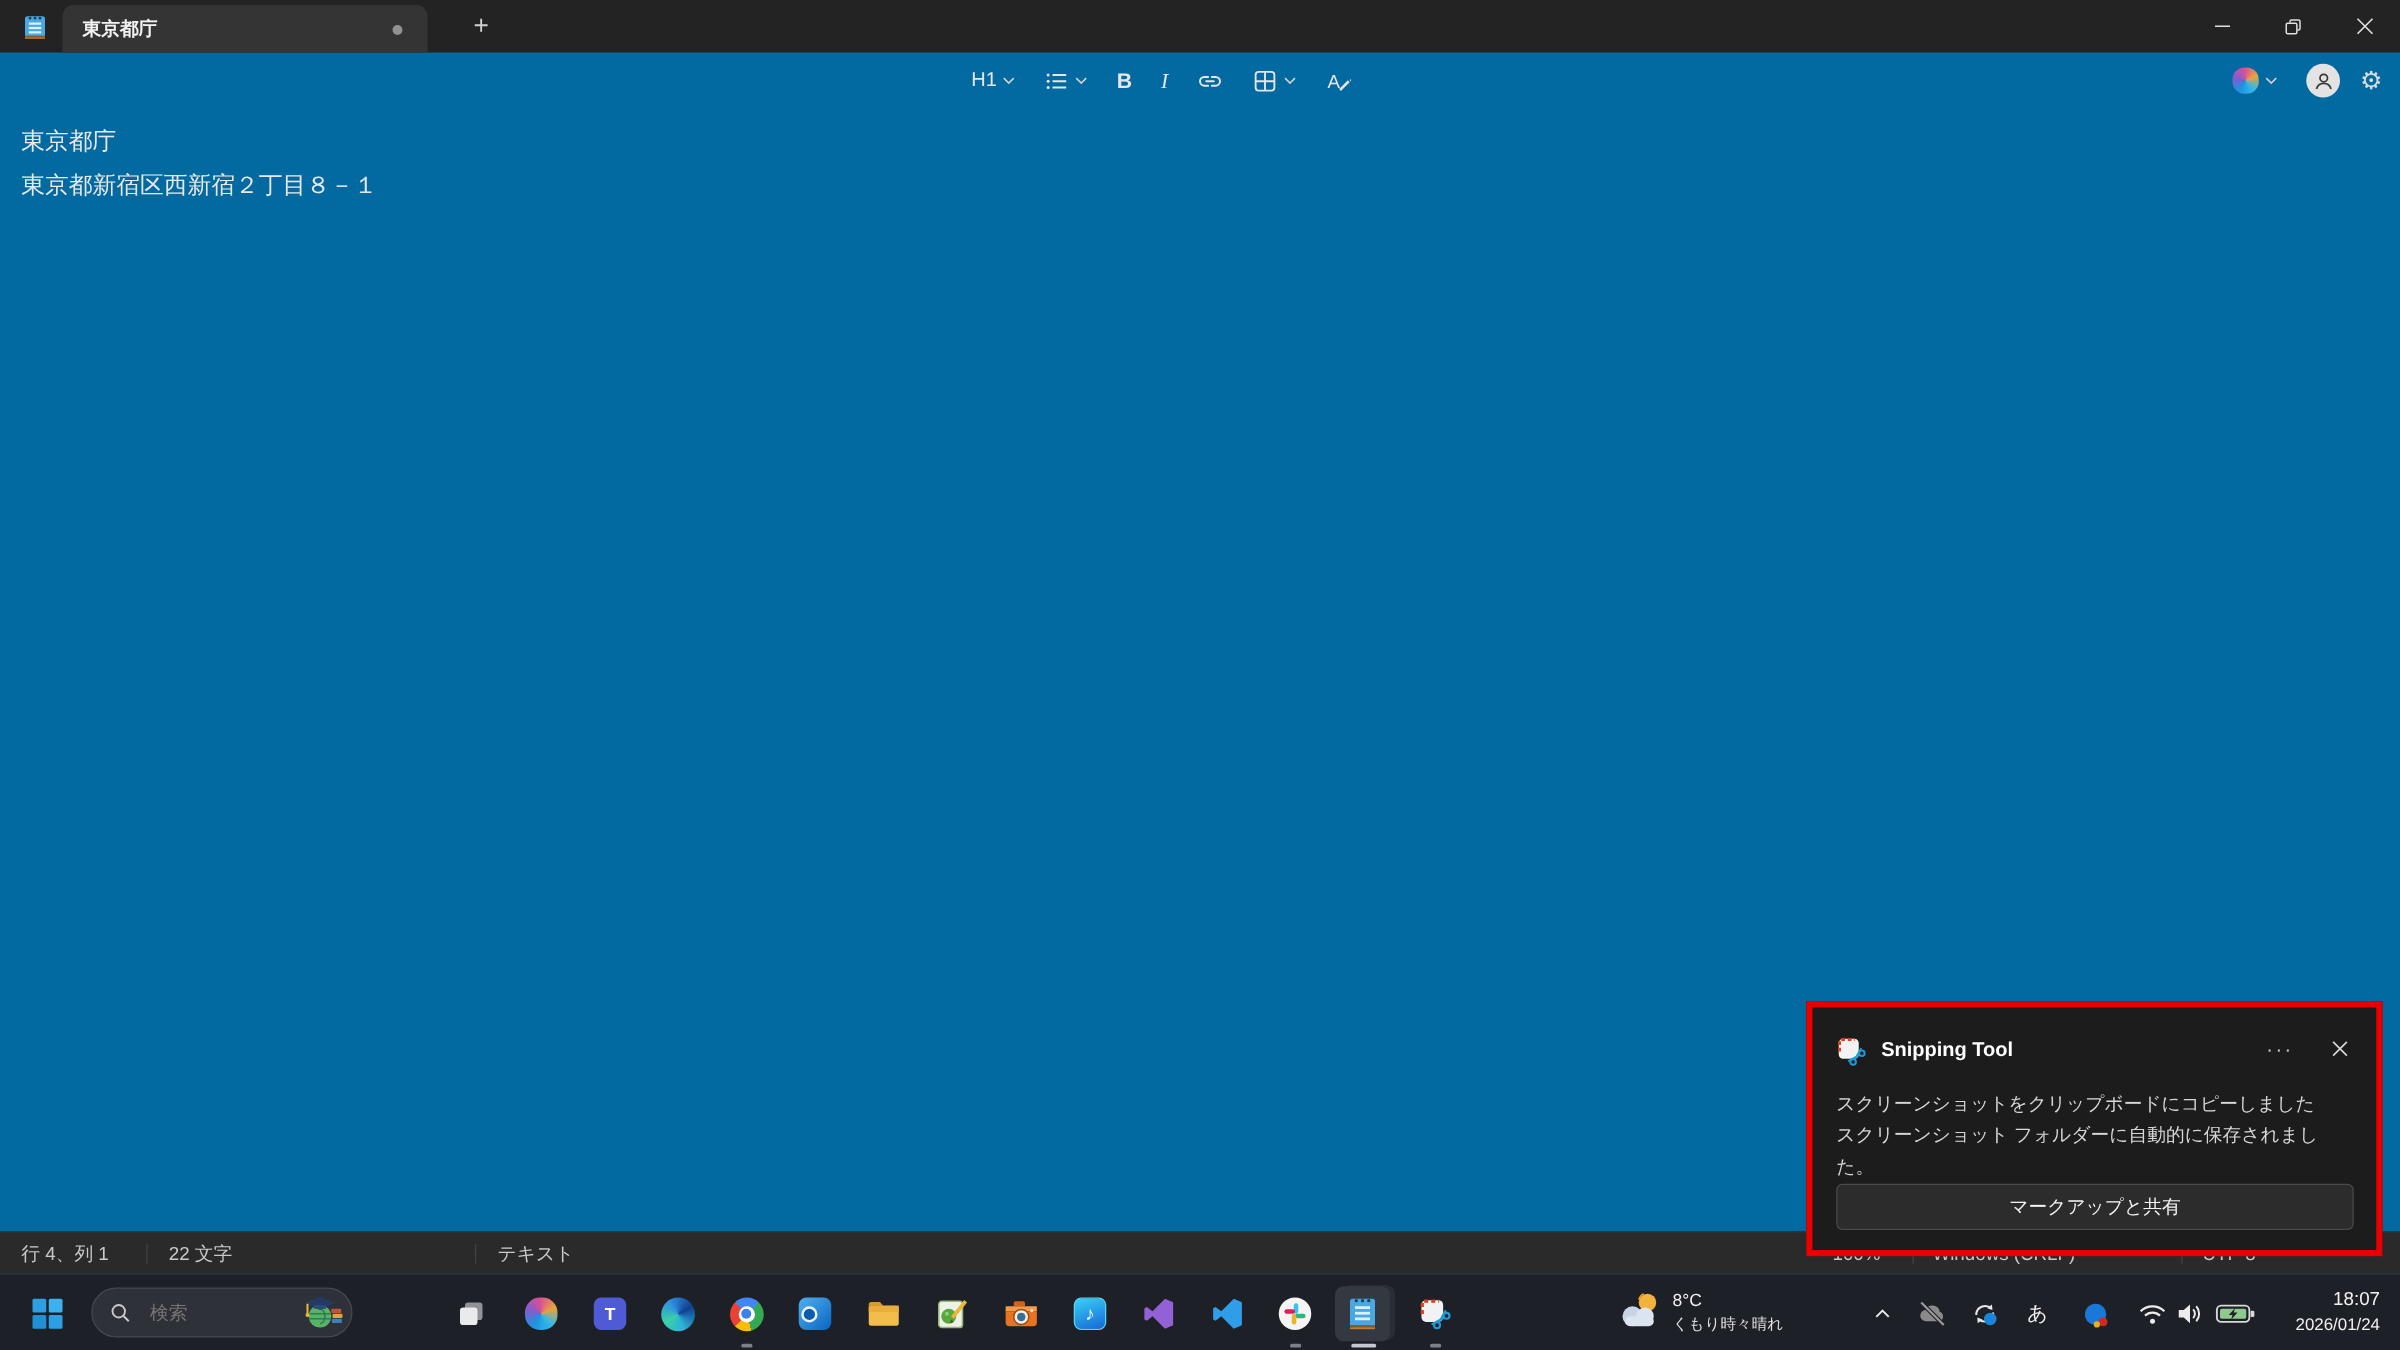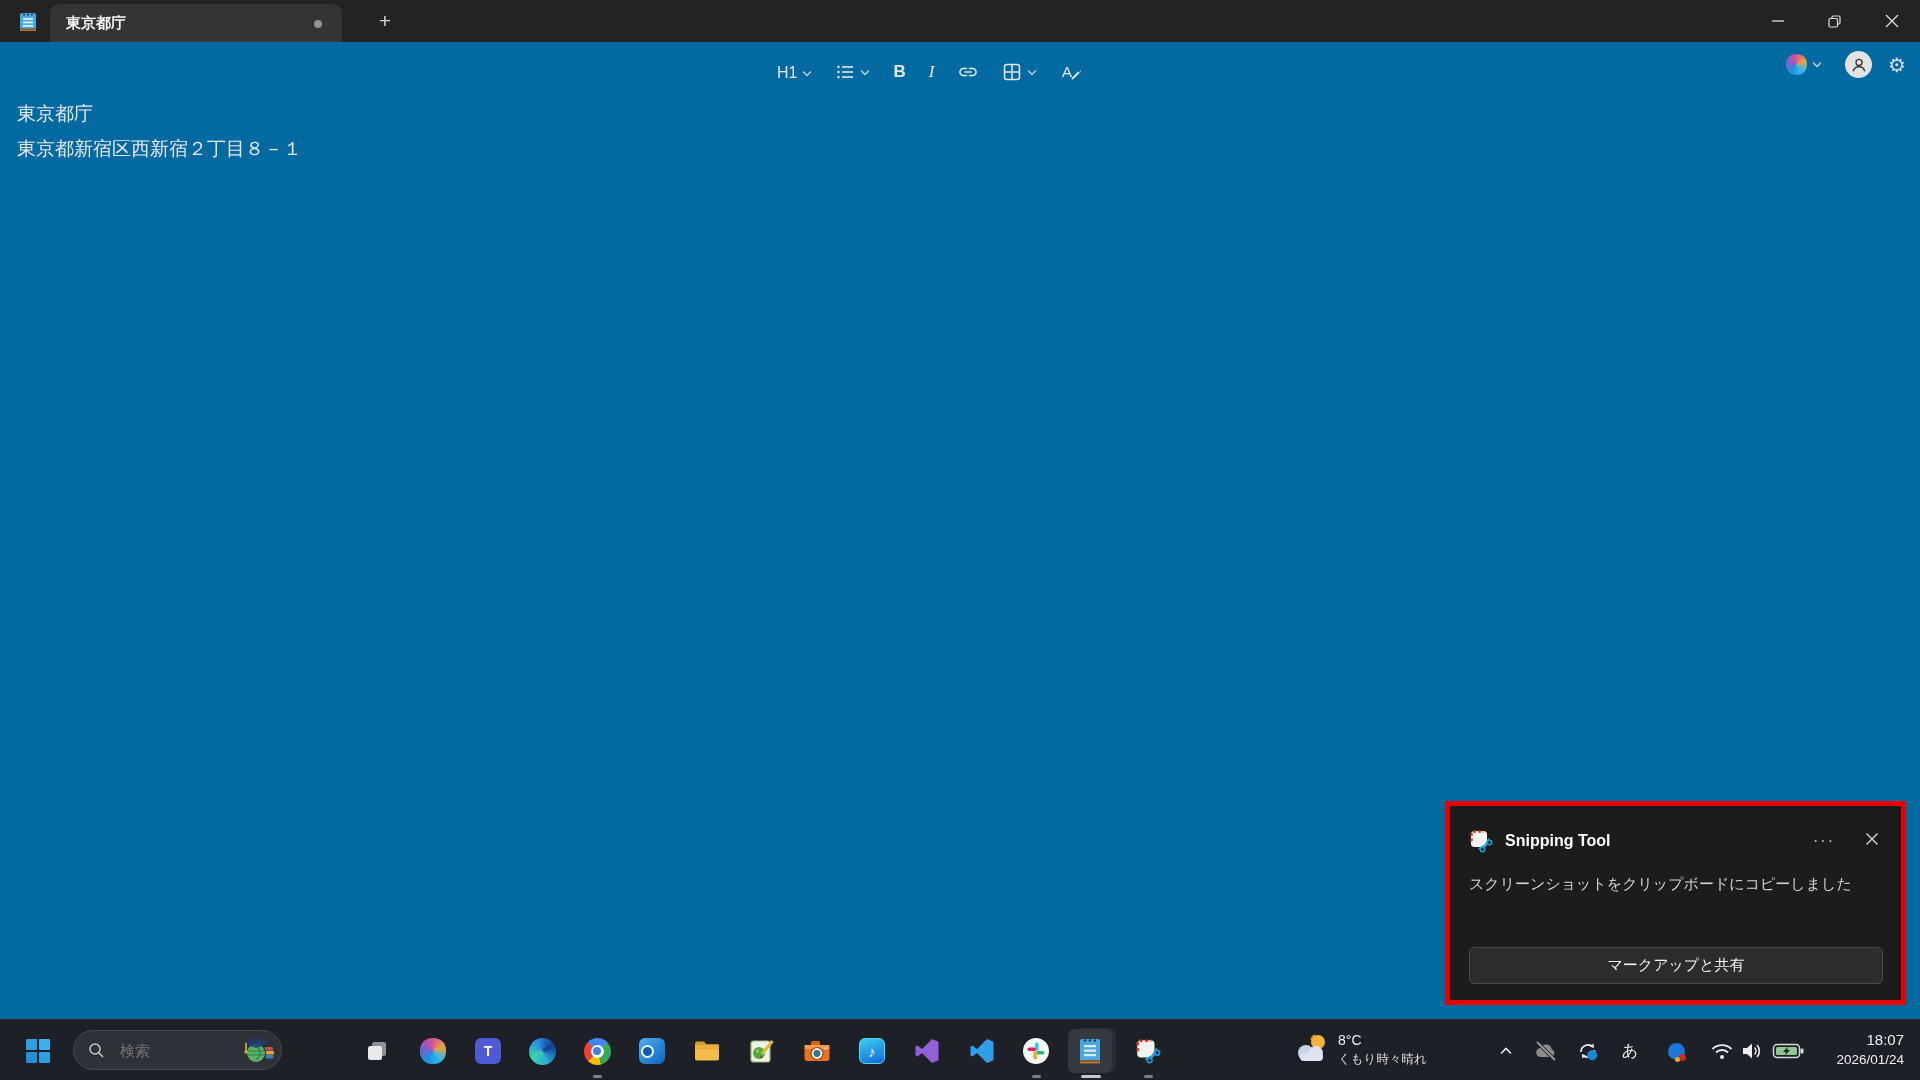--- a/index.html
+++ b/index.html
@@ -18,21 +18,21 @@
   .tab-dirty-dot { position:absolute; right:20px; top:16px; width:8px; height:8px; border-radius:50%; background:#919191; }
   .new-tab-btn { position:absolute; left:366px; top:3px; width:38px; height:36px; display:flex;
                  align-items:center; justify-content:center; font-size:21px; color:#cfcfcf; border-radius:6px; }
   .win-controls { position:absolute; right:0; top:0; height:42px; display:flex; }
   .win-btn { width:57px; height:42px; display:flex; align-items:center; justify-content:center; }
   
   .menubar { position:absolute; left:0; top:42px; width:1920px; height:45px; background:#262626;
              display:flex; align-items:center; }
   .menu-item { font-size:16px; color:#ececec; padding:6px 12px; margin-left:8px; border-radius:5px; }
   .menu-item:first-child { margin-left:8px; }
-  .fmt-toolbar { position:absolute; left:770px; top:42px; height:45px; display:flex; align-items:flex-end; gap:9px; }
+  .fmt-toolbar { position:absolute; left:770px; top:42px; height:45px; display:flex; align-items:center; gap:9px; }
   .fmt-btn { display:flex; align-items:center; gap:5px; padding:5px 7px; border-radius:5px; color:#e6e6e6; }
   .fmt-heading { font-size:16px; }
   .fmt-bold { font-size:17px; font-weight:bold; }
   .fmt-italic { font-size:17px; font-style:italic; font-family:"Liberation Serif","DejaVu Serif",serif; }
   .hdr-right { position:absolute; right:14px; top:42px; height:45px; display:flex; align-items:center; gap:16px; }
   .copilot-blob { width:21px; height:21px; border-radius:46%;
     background:conic-gradient(from 210deg,#1b95e0,#7a5fd0,#d94f9a,#e8a33c,#35b8e8,#1b95e0); }
   .avatar-circle { width:27px; height:27px; border-radius:50%; background:#e3e3e3;
                    display:flex; align-items:center; justify-content:center; }
   .gear-glyph { font-size:20px; color:#dcdcdc; }
@@ -216,40 +216,53 @@
     <div>
       <span class="gear-glyph">⚙</span>
     </div>
   </div>
 
   <div class="editor">
     <div>東京都庁</div>
     <div>東京都新宿区西新宿２丁目８－１</div>
   </div>
 
+  <div class="statusbar">
+    <div class="sb-item" style="left:17px;">行 4、列 1</div>
+    <div class="sb-sep" style="left:117px;"></div>
+    <div class="sb-item" style="left:135px;">22 文字</div>
+    <div class="sb-sep" style="left:380px;"></div>
+    <div class="sb-item" style="left:398px;">テキスト</div>
+    <div class="sb-item" style="left:1466px;">100%</div>
+    <div class="sb-sep" style="left:1530px;"></div>
+    <div class="sb-item" style="left:1546px;">Windows (CRLF)</div>
+    <div class="sb-sep" style="left:1745px;"></div>
+    <div class="sb-item" style="left:1762px;">UTF-8</div>
+  </div>
 
   <div class="notif" style="border-color: rgb(230, 0, 0);">
     <div class="notif-header">
       <svg width="24" height="24" viewBox="0 0 24 24">
         <rect x="2" y="2" width="16" height="16" rx="3.5" fill="#f2f2f2"></rect>
         <path d="M4 2.6 H15 M2.6 4 V14" stroke="#d64122" stroke-width="2.4" stroke-dasharray="3 2.2" fill="none"></path>
         <circle cx="13.5" cy="20.5" r="2.2" fill="none" stroke="#1f9bd7" stroke-width="1.6"></circle>
         <circle cx="20.5" cy="13.5" r="2.2" fill="none" stroke="#1f9bd7" stroke-width="1.6"></circle>
         <path d="M14.8 18.6 20 9.5 M18.6 14.8 9.5 20" stroke="#1f9bd7" stroke-width="1.6"></path>
       </svg>
       <span class="notif-title">Snipping Tool</span>
       <span class="notif-more">···</span>
       <span class="notif-close">
         <svg width="14" height="14" viewBox="0 0 14 14">
             <path d="M1.5 1.5 12.5 12.5 M12.5 1.5 1.5 12.5" stroke="#d8d8d8" stroke-width="1.4"></path>
           </svg>
       </span>
     </div>
     <div class="notif-body">
       <div>スクリーンショットをクリップボードにコピーしました</div>
+      <div>スクリーンショット フォルダーに自動的に保存されました。</div>
     </div>
     <div class="notif-action">
       <span>マークアップと共有</span>
     </div>
   </div>
 
   <div class="taskbar">
 
     <div class="tb-icon" style="left:24px;">
       <svg width="28" height="28" viewBox="0 0 28 28">

